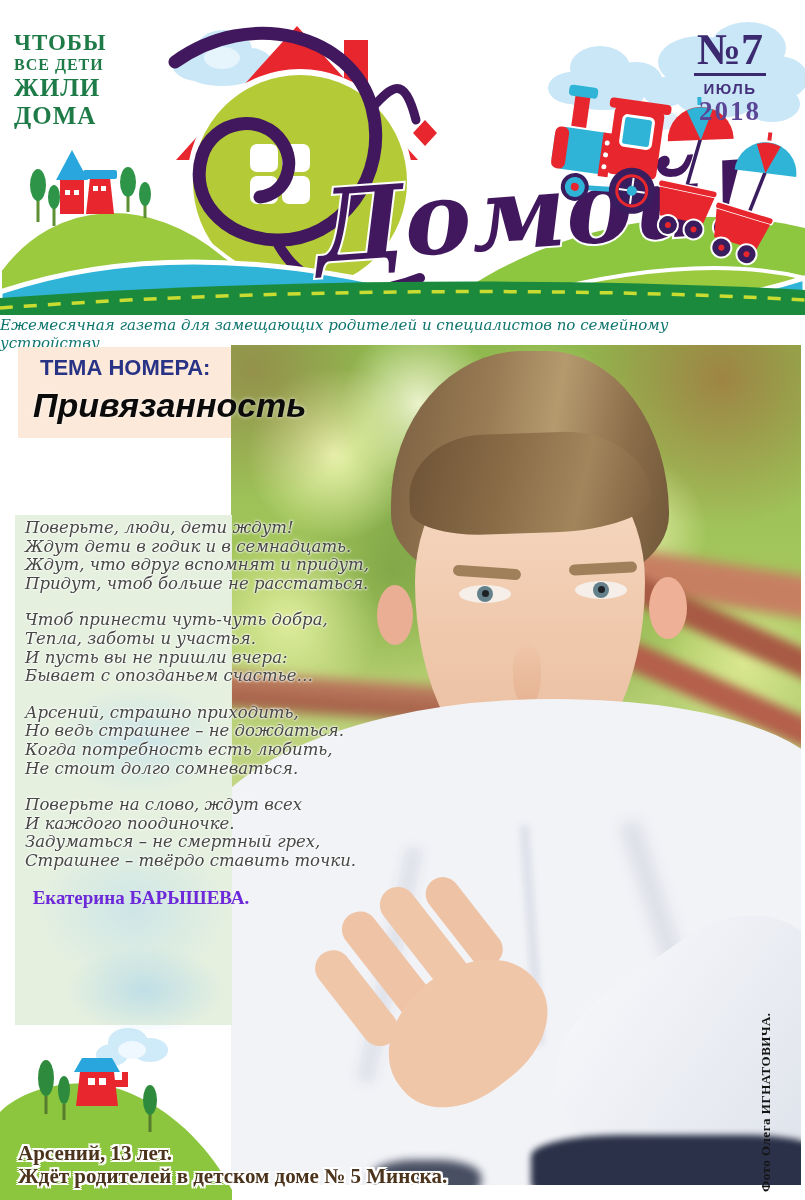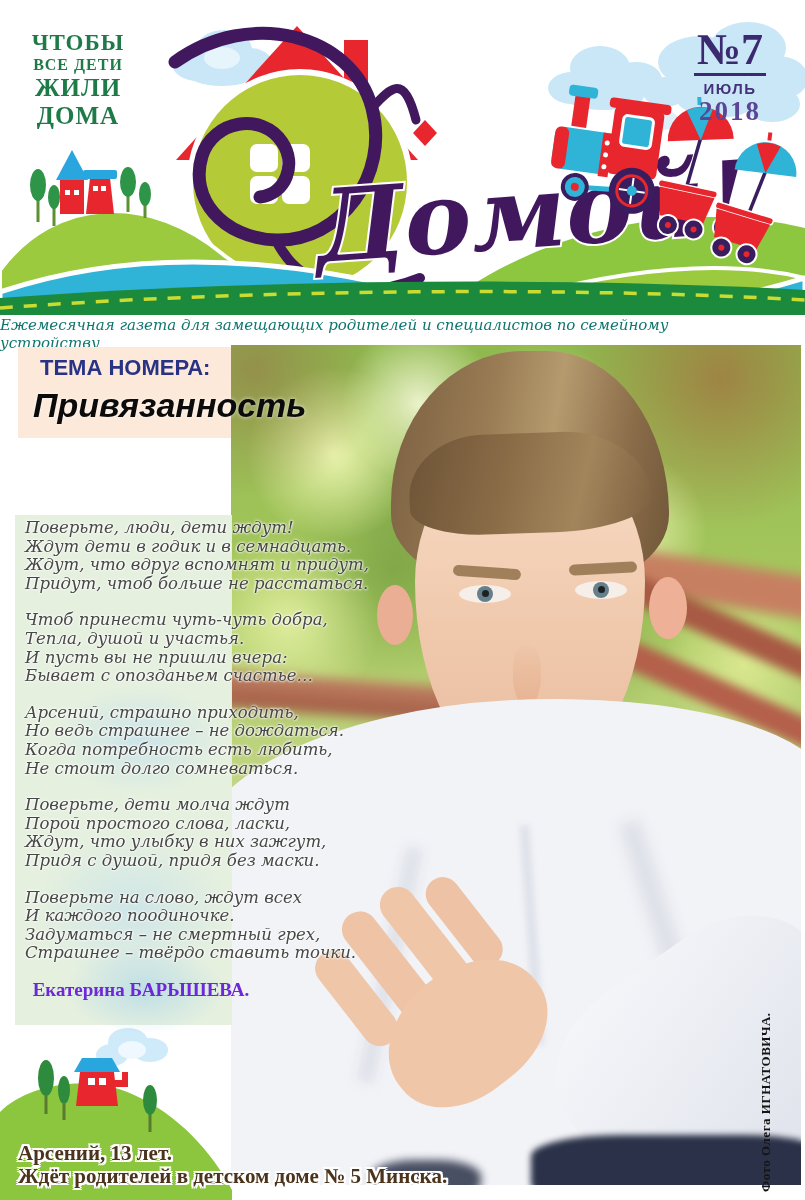--- a/index.html
+++ b/index.html
@@ -4,21 +4,21 @@
 <style>
   html,body{margin:0;padding:0;background:#888;}
   .page{
     position:relative;width:805px;height:1200px;margin:0 auto;
     background:#ffffff;overflow:hidden;
     font-family:"Liberation Sans",sans-serif;
   }
   .abs{position:absolute;}
 
   
-  .slogan{left:14px;top:30px;width:128px;text-align:center;
+  .slogan{left:14px;top:30px;width:128px;
     color:#1e7b48;font-family:"Liberation Serif",serif;font-weight:bold;line-height:1.12;}
   .slogan .l1{font-size:23px;letter-spacing:1px;}
   .slogan .l2{font-size:16px;letter-spacing:1px;}
   .slogan .l3{font-size:25px;letter-spacing:1px;}
   .slogan .l4{font-size:25px;letter-spacing:1px;}
 
   .issue{left:680px;top:28px;width:100px;text-align:center;color:#3b2a70;
     font-family:"Liberation Serif",serif;font-weight:bold;}
   .issue .num{display:inline-block;font-size:44px;line-height:1.0;
     border-bottom:3px solid #3b2a70;padding:0 3px 1px 3px;}
@@ -291,35 +291,29 @@
 
   <div class="abs poem">
     <div class="stanza">
       <div class="line">Поверьте, люди, дети ждут!</div>
       <div class="line">Ждут дети в годик и в семнадцать.</div>
       <div class="line">Ждут, что вдруг вспомнят и придут,</div>
       <div class="line">Придут, чтоб больше не расстаться.</div>
     </div>
     <div class="stanza">
       <div class="line">Чтоб принести чуть-чуть добра,</div>
-      <div class="line">Тепла, душой и участья.</div>
+      <div class="line">Тепла, заботы и участья.</div>
       <div class="line">И пусть вы не пришли вчера:</div>
       <div class="line">Бывает с опозданьем счастье…</div>
     </div>
     <div class="stanza">
       <div class="line">Арсений, страшно приходить,</div>
       <div class="line">Но ведь страшнее – не дождаться.</div>
       <div class="line">Когда потребность есть любить,</div>
       <div class="line">Не стоит долго сомневаться.</div>
-    </div>
-    <div class="stanza">
-      <div class="line">Поверьте, дети молча ждут</div>
-      <div class="line">Порой простого слова, ласки,</div>
-      <div class="line">Ждут, что улыбку в них зажгут,</div>
-      <div class="line">Придя с душой, придя без маски.</div>
     </div>
     <div class="stanza">
       <div class="line">Поверьте на слово, ждут всех</div>
       <div class="line">И каждого поодиночке.</div>
       <div class="line">Задуматься – не смертный грех,</div>
       <div class="line">Страшнее – твёрдо ставить точки.</div>
     </div>
     <div class="poem-author">Екатерина БАРЫШЕВА.</div>
   </div>
 

